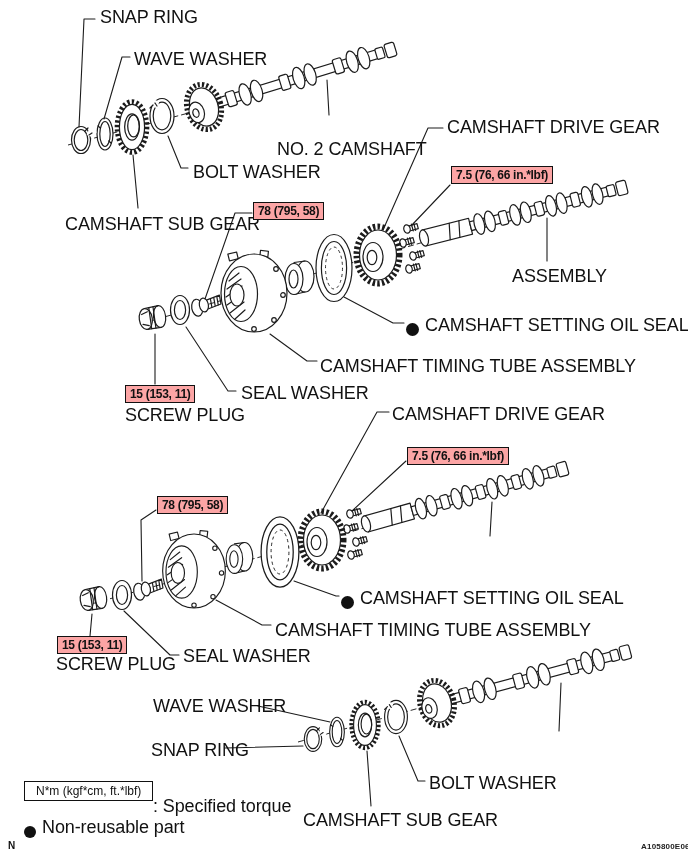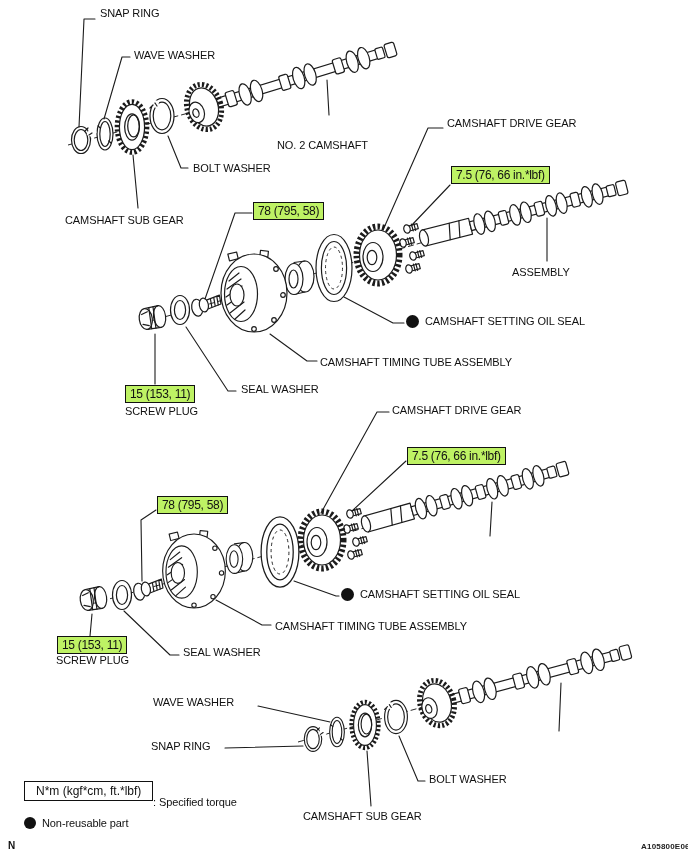--- a/index.html
+++ b/index.html
@@ -7,24 +7,24 @@
          font-family:"Liberation Sans", sans-serif;color:#111;}
   .stage svg{position:absolute;left:0;top:0;}
   svg .ln{stroke:#1c1c1c;stroke-width:1.2;fill:none;stroke-linejoin:round;stroke-linecap:round;}
   svg .wf{fill:#fff;stroke:#1c1c1c;stroke-width:1.2;stroke-linejoin:round;}
   svg .gap{fill:#fff;stroke:none;}
   svg .teeth5{fill:none;stroke:#1c1c1c;stroke-width:5;stroke-dasharray:2.2 2.1;}
   svg .teeth6{fill:none;stroke:#1c1c1c;stroke-width:6;stroke-dasharray:2.5 2.2;}
   svg .dash1{fill:none;stroke:#1c1c1c;stroke-width:.9;stroke-dasharray:3 3;}
   svg .axis{fill:none;stroke:#2a2a2a;stroke-width:1;stroke-dasharray:6 3;}
   svg .leader{fill:none;stroke:#1c1c1c;stroke-width:1.1;stroke-linejoin:round;stroke-linecap:round;}
-  .lbl{position:absolute;font-size:11px;letter-spacing:-0.1px;white-space:nowrap;color:#111;}
-  .tq{position:absolute;font-size:12px;font-weight:normal;letter-spacing:-0.3px;white-space:nowrap;
-      border:1.6px solid #111;background:#bef264;padding:1px 4px;color:#111;}
-  .bl{display:flex;align-items:flex-start;}
+  .lbl{position:absolute;font-size:18px;letter-spacing:-0.1px;white-space:nowrap;color:#111;}
+  .tq{position:absolute;font-size:12px;font-weight:bold;letter-spacing:-0.3px;white-space:nowrap;
+      border:1.6px solid #111;background:#fca5a5;padding:1px 4px;color:#111;}
+  .bl{display:flex;align-items:flex-end;}
   .bullet{width:13px;height:13px;border-radius:50%;background:#111;display:inline-block;
           margin-right:6px;flex:none;}
   .bullet.sm{width:12px;height:12px;}
   .lgbox{position:absolute;font-size:12px;white-space:nowrap;border:1.5px solid #111;
          background:#fff;padding:2px 11px;color:#111;}
   .fn{position:absolute;font-size:10px;font-weight:bold;color:#111;}
   .code{position:absolute;font-size:8px;font-weight:bold;color:#222;letter-spacing:.2px;}
 </style>
 </head>
 <body>

